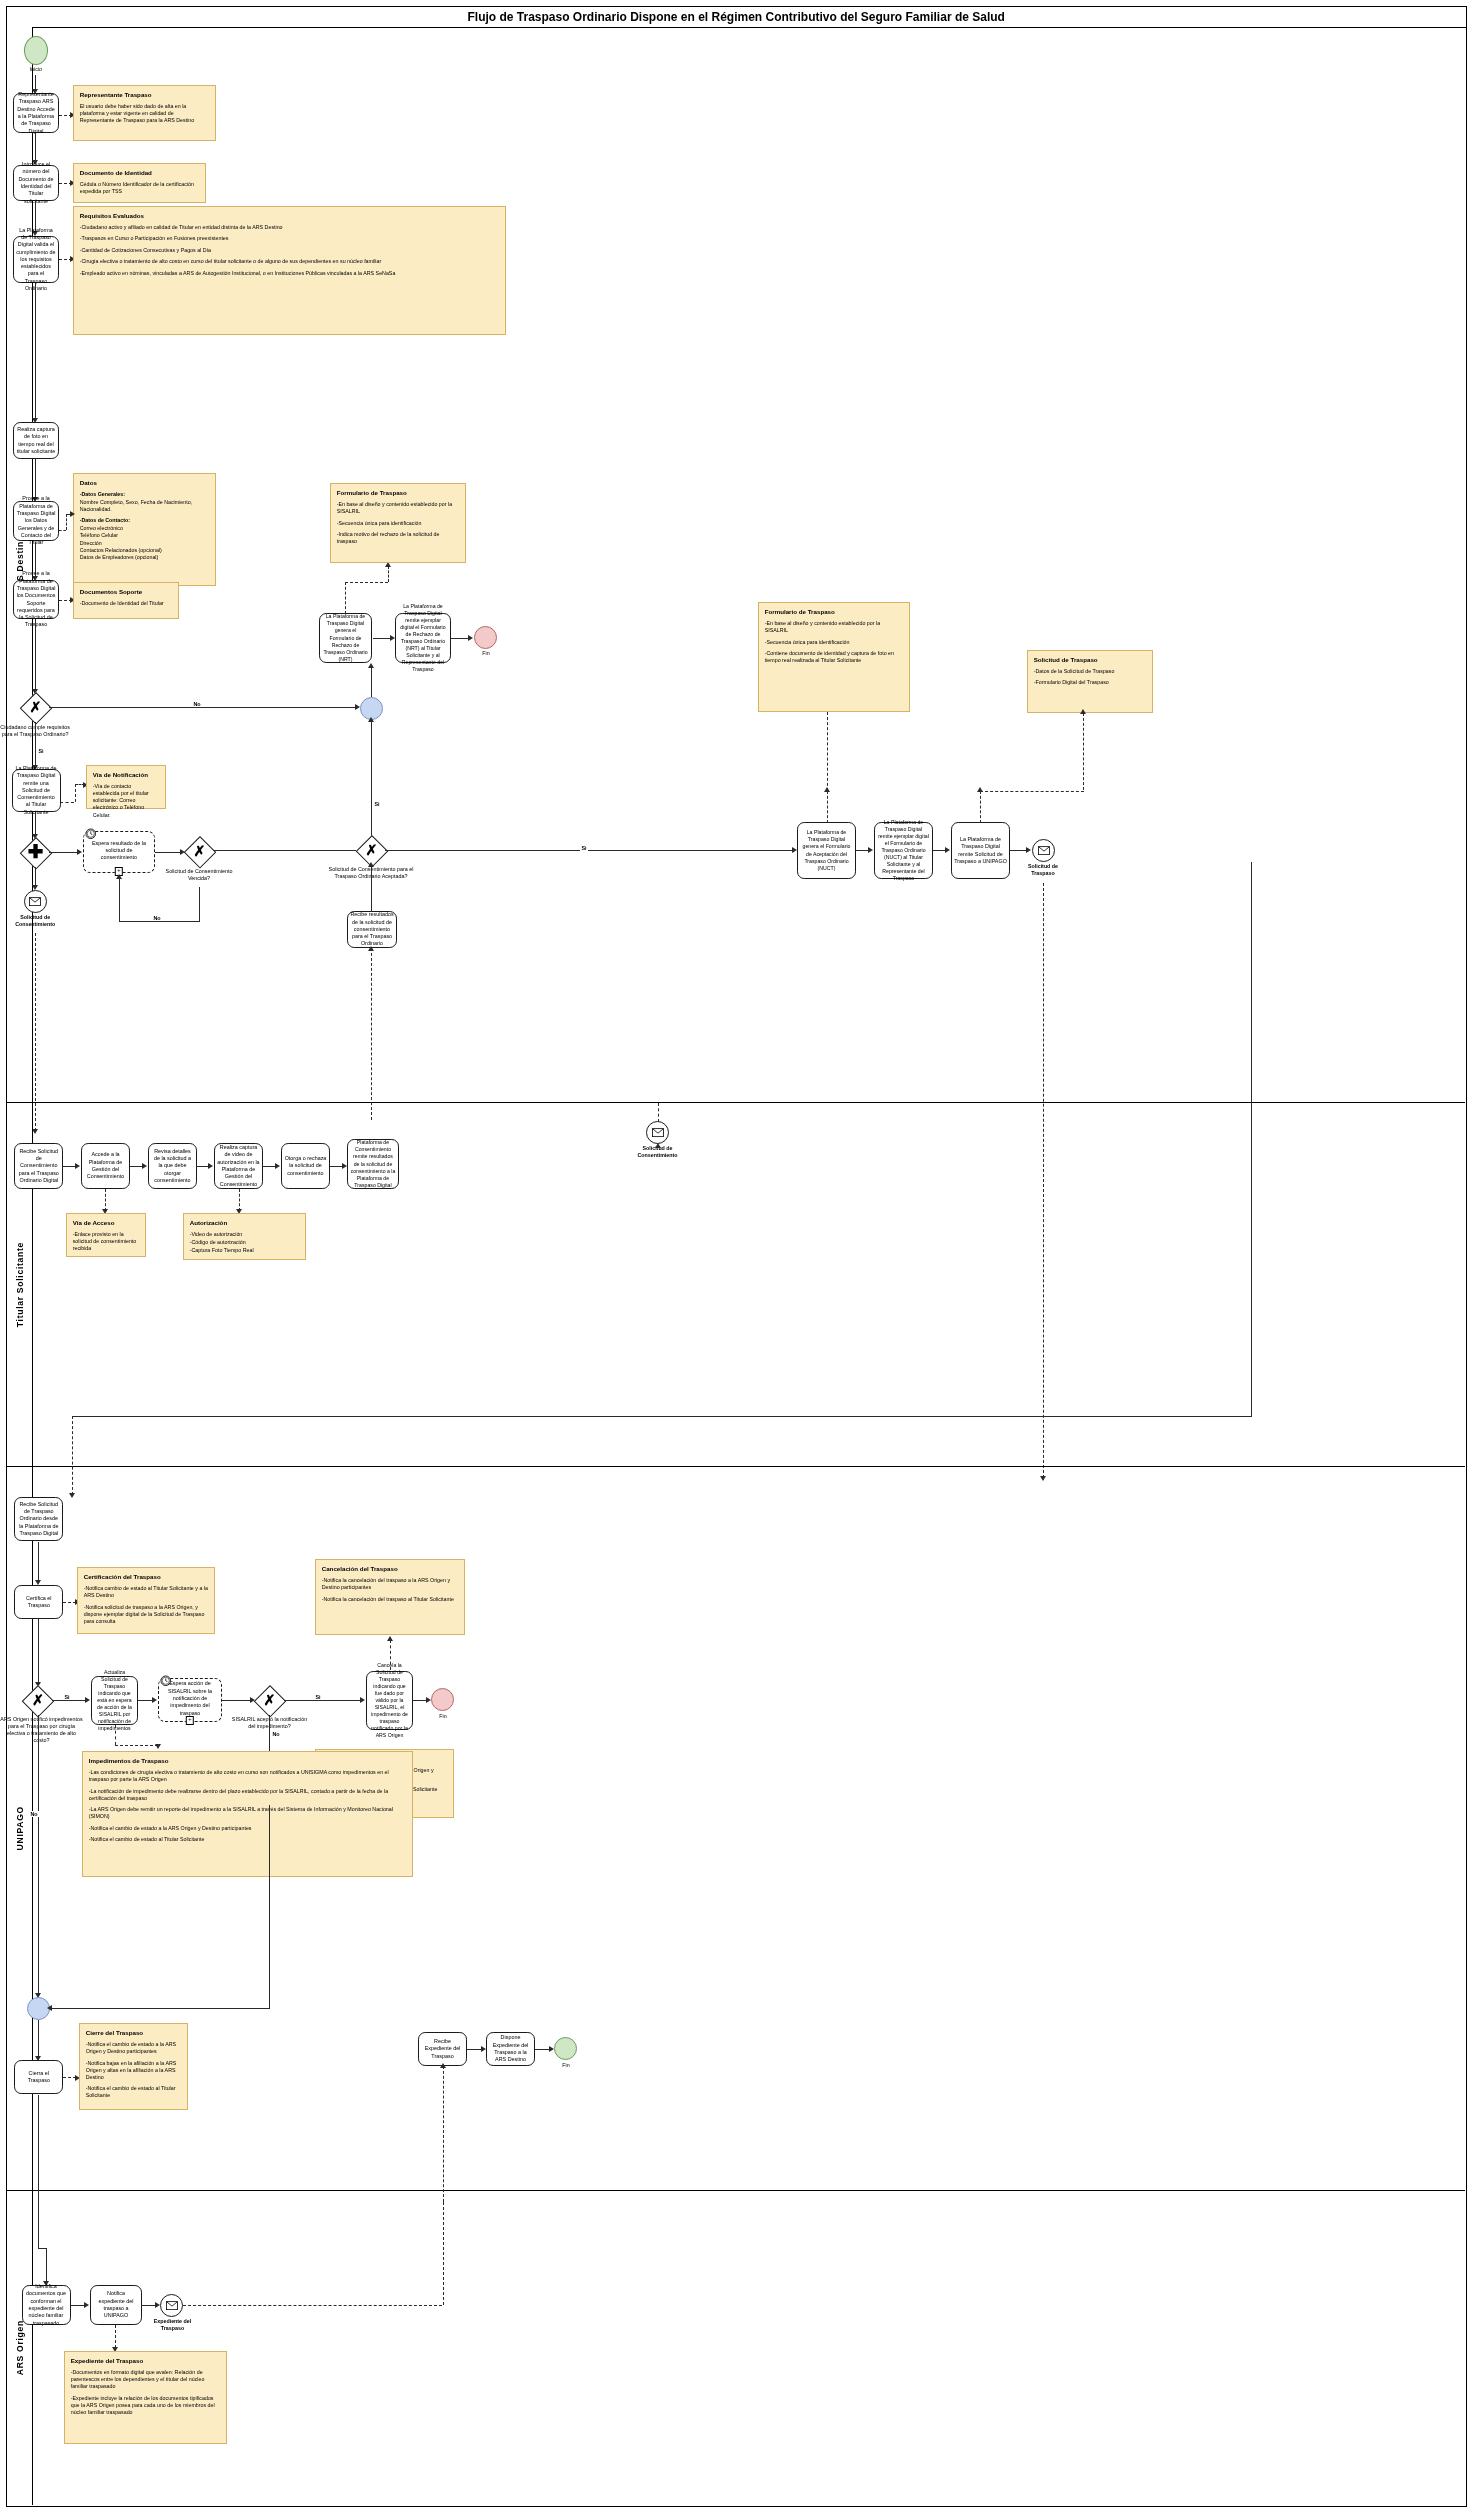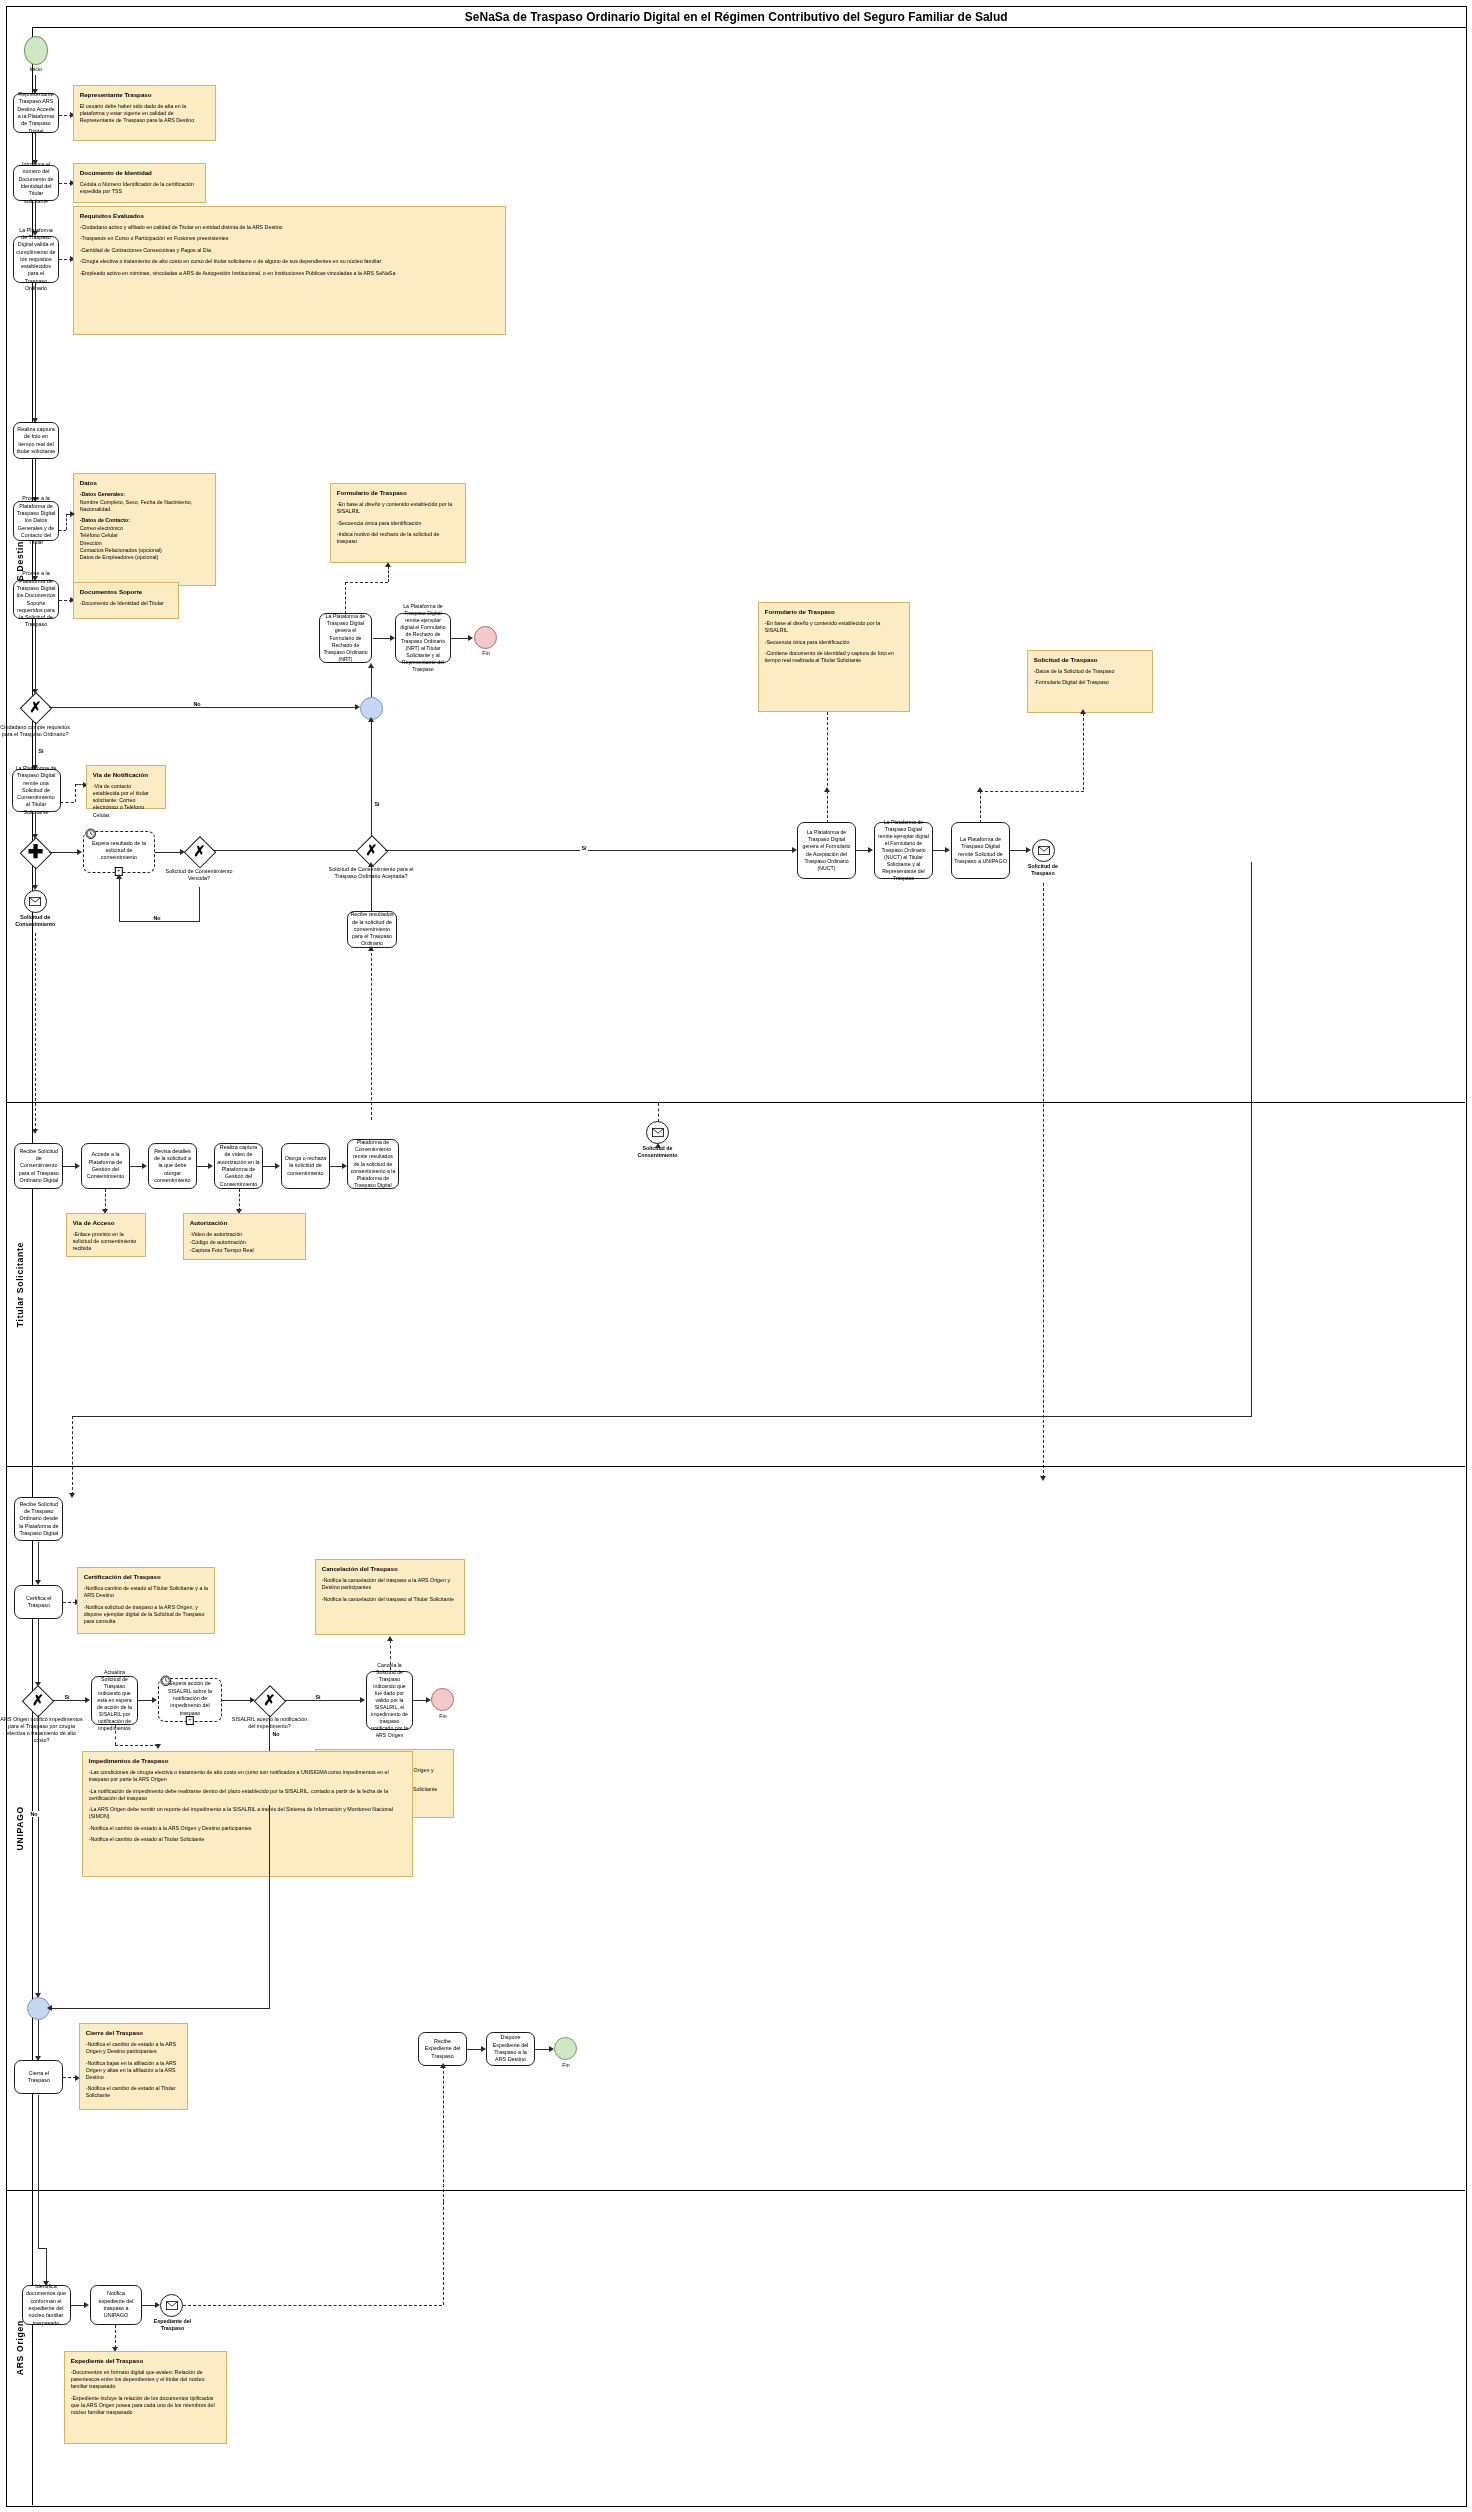--- a/index.html
+++ b/index.html
@@ -78,21 +78,21 @@
   .arr.d{border-top:5px solid #2b2b2b;border-left:3.2px solid transparent;border-right:3.2px solid transparent;}
   .arr.u{border-bottom:5px solid #2b2b2b;border-left:3.2px solid transparent;border-right:3.2px solid transparent;}
   .fl{position:absolute;font-size:5.4px;font-weight:bold;color:#000;background:#fff;padding:0 1.4px;}
 </style>
 </head>
 <body>
 
 <div id="canvas">
 
   <div class="pool" style="left:5.7px;top:5.7px;width:1461px;height:2501px;">
-    <div class="pool-title">SeNaSa de Traspaso Ordinario Digital en el Régimen Contributivo del Seguro Familiar de Salud</div>
+    <div class="pool-title">Flujo de Traspaso Ordinario Dispone en el Régimen Contributivo del Seguro Familiar de Salud</div>
   </div>
 
   <div class="lane" style="left:7.2px;top:27px;width:1458px;height:1076px;">
     <div class="lane-label">
       <span>ARS Destino</span>
     </div>
   </div>
 
   <div class="ev ev-start" style="left:23.6px;top:36px;width:24px;height:29px;"></div>
   <div class="ev-label" style="left:14.3px;top:66px;width:43px;">Inicio</div>

